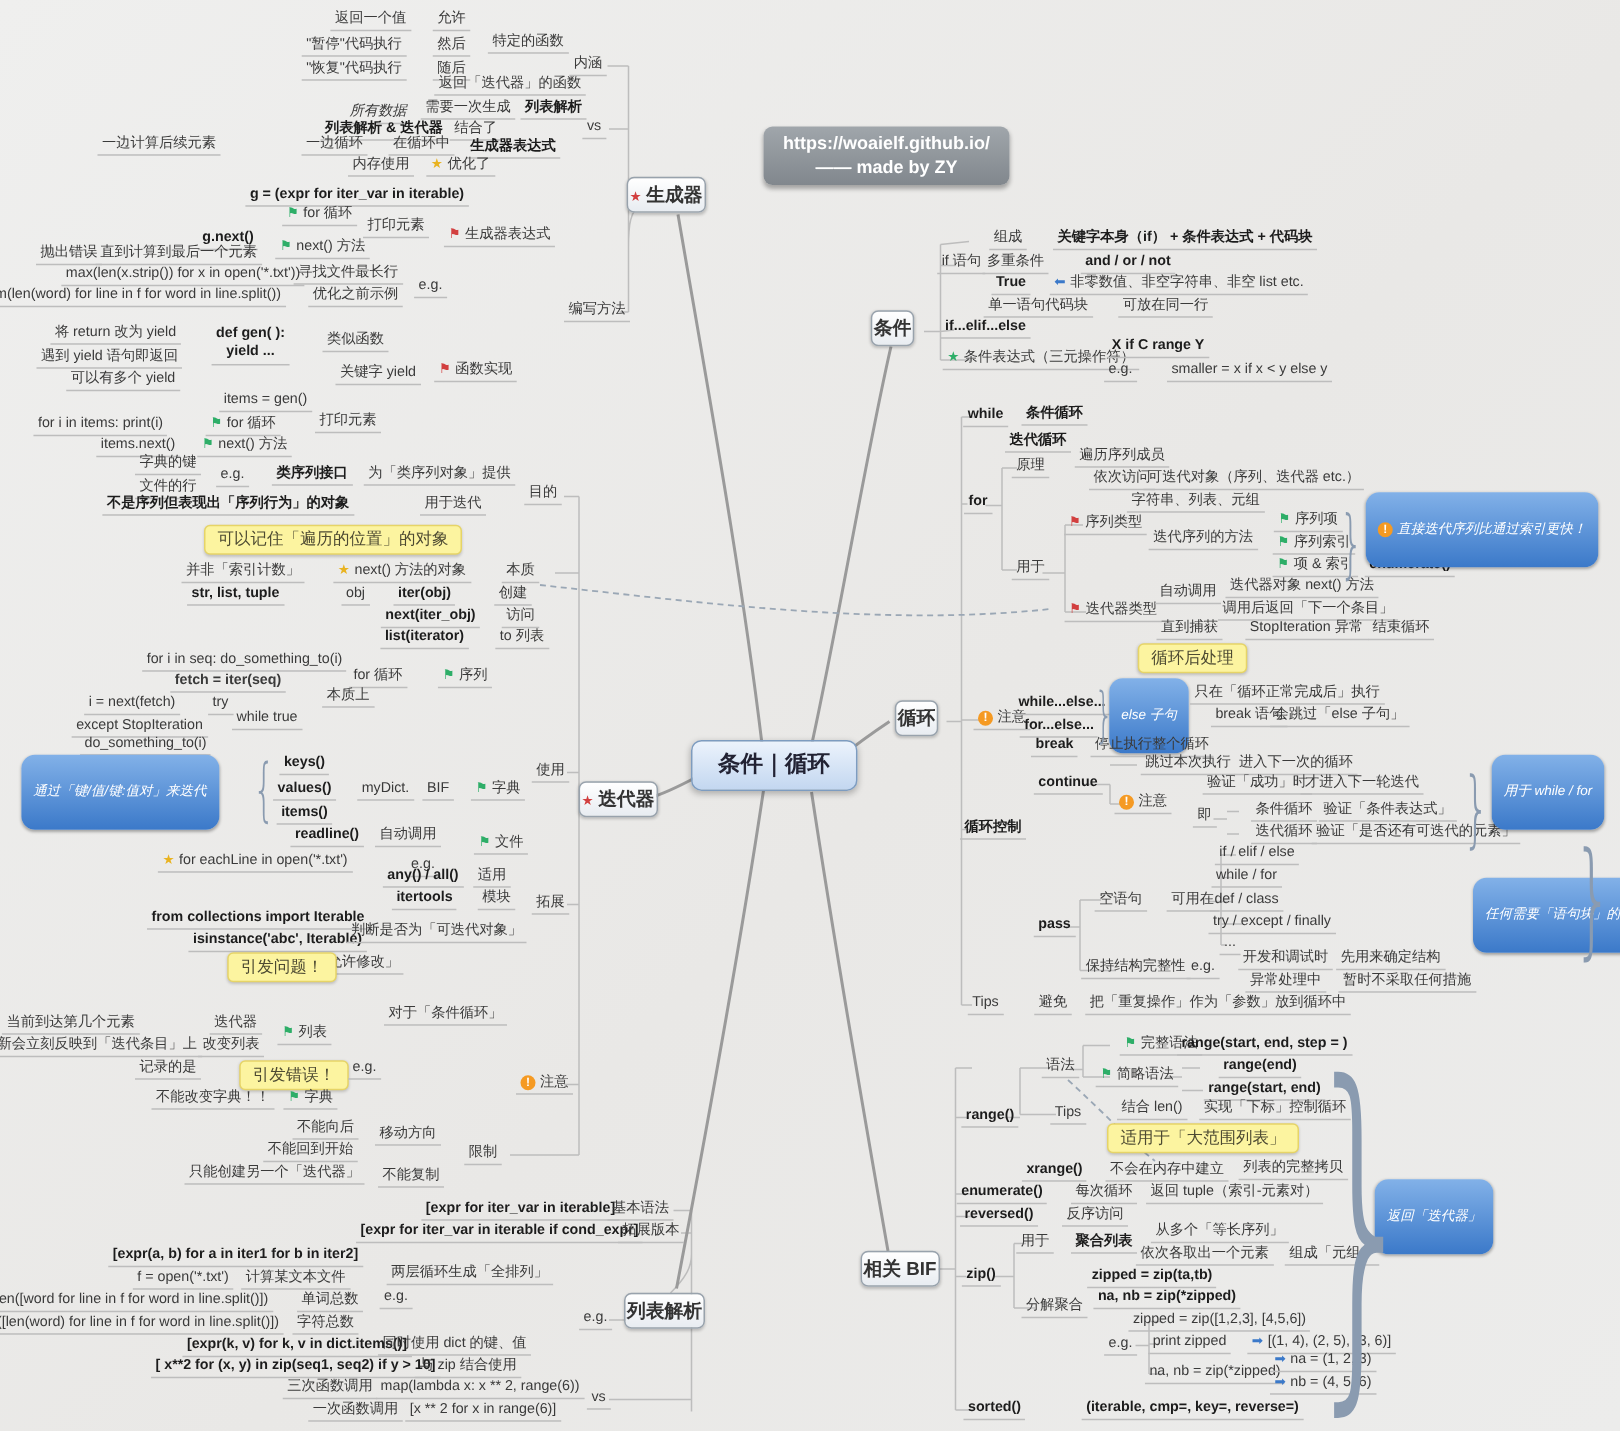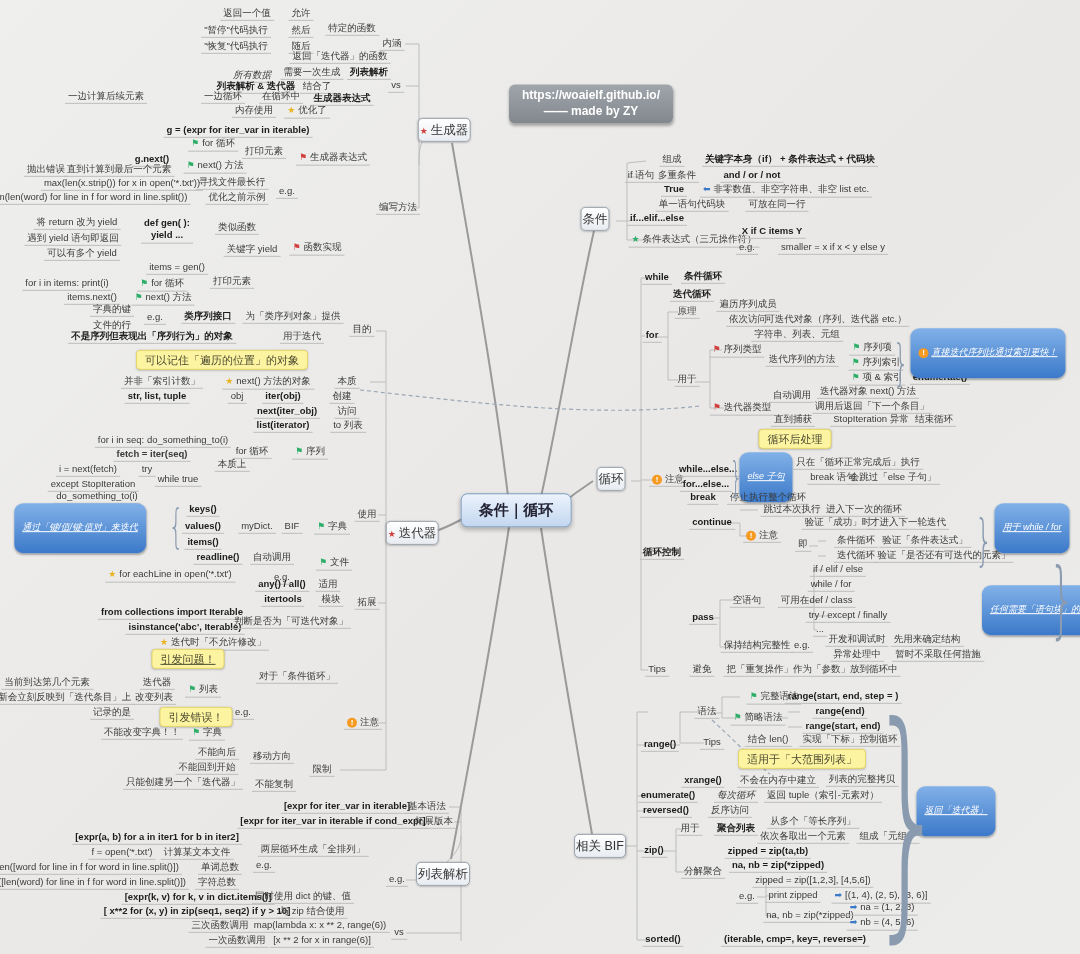--- a/index.html
+++ b/index.html
@@ -6,29 +6,29 @@
   #canvas{position:relative;width:1080px;height:954px;margin:0 auto;
     background:linear-gradient(135deg,#efefee 0%,#e9e8e6 55%,#ececeb 100%);
     overflow:hidden;font-family:"Liberation Sans","DejaVu Sans",sans-serif;}
   #wires{position:absolute;left:0;top:0;width:1080px;height:954px;}
   .node{position:absolute;transform:translate(-50%,-50%);font-size:9.5px;color:#3a3a3a;
     white-space:pre;line-height:1.3;padding:0 3px 1px 3px;text-align:center;
     border-bottom:1px solid #bdbdbd;}
   .s-b{font-weight:bold;color:#1c1c1c;}
   .s-hub{border:1px solid #98a2ac;border-radius:5px;
     background:linear-gradient(#ffffff,#e8ecf1);padding:3px 1px;
-    font-size:12.5px;font-weight:normal;color:#333;box-shadow:0 1px 2px rgba(0,0,0,.2);}
+    font-size:12.5px;font-weight:bold;color:#333;box-shadow:0 1px 2px rgba(0,0,0,.2);}
   .s-central{border:1px solid #7d9cc0;border-radius:7px;
     background:linear-gradient(#ecf3fc,#c3d7f0);padding:6px 17px;
     font-size:15px;font-weight:bold;color:#223;box-shadow:0 2px 4px rgba(0,0,0,.25);}
   .s-yellow{background:#fcf4a0;border:1px solid #e6d467;border-radius:4px;
     padding:2px 8px;font-size:11px;color:#4d4a32;box-shadow:0 1px 2px rgba(0,0,0,.18);}
   .s-badge{background:linear-gradient(#82b1e8,#3b79c9);color:#fff;font-style:italic;
     border-radius:9px;border-bottom:none;padding:19px 8px;font-size:9px;
-    box-shadow:0 1px 2px rgba(0,0,0,.3);text-decoration:underline;}
+    box-shadow:0 1px 2px rgba(0,0,0,.3);}
   .s-wm{background:linear-gradient(#a0a6ab,#81878d);color:#fff;font-weight:bold;
     border-radius:6px;border-bottom:none;padding:4px 13px;font-size:12px;
     text-align:center;box-shadow:0 2px 3px rgba(0,0,0,.3);}
   .s-brace{border:none;color:#8a9bb0;font-family:"DejaVu Sans",sans-serif;
     font-weight:100;line-height:.9;transform:translate(-50%,-50%) scaleX(.5);padding:0;}
   .ic{margin-right:3px;font-size:9px;font-style:normal;}
   .warn-circle{display:inline-block;width:10px;height:10px;border-radius:50%;
     background:#f59a23;color:#fff;font-weight:bold;font-size:8px;line-height:10px;
     text-align:center;margin-right:3px;font-style:normal;}
 </style>
@@ -162,21 +162,21 @@
       <div class="node s-t" style="left: 282px; top: 578px;"><span>e.g.</span></div>
       <div class="node s-b" style="left: 282px; top: 585px;"><span>any() / all()</span></div>
       <div class="node s-t" style="left: 328px; top: 585px;"><span>适用</span></div>
       <div class="node s-b" style="left: 283px; top: 600px;"><span>itertools</span></div>
       <div class="node s-t" style="left: 331px; top: 600px;"><span>模块</span></div>
       <div class="node s-t" style="left: 367px; top: 603px;"><span>拓展</span></div>
       <div class="node s-b" style="left: 172px; top: 613px;"><span>from collections import Iterable</span></div>
       <div class="node s-b" style="left: 185px; top: 628px;"><span>isinstance('abc', Iterable)</span></div>
       <div class="node s-t" style="left: 291px; top: 622px;"><span>判断是否为「可迭代对象」</span></div>
       <div class="node s-t" style="left: 213px; top: 643px;"><span class="ic" style="color: rgb(233, 179, 32);">★</span><span>迭代时「不允许修改」</span></div>
-      <div class="node s-yellow" style="left: 188px; top: 659px; text-decoration: underline;"><span>引发问题！</span></div>
+      <div class="node s-yellow" style="left: 188px; top: 645px;"><span>引发问题！</span></div>
       <div class="node s-t" style="left: 47px; top: 683px;"><span>当前到达第几个元素</span></div>
       <div class="node s-t" style="left: 112px; top: 683px; margin-top: 30px;"><span>记录的是</span></div>
       <div class="node s-t" style="left: 157px; top: 683px;"><span>迭代器</span></div>
       <div class="node s-t" style="left: 203px; top: 690px;"><span class="ic" style="color: rgb(46, 174, 104);">⚑</span><span>列表</span></div>
       <div class="node s-t" style="left: 60px; top: 698px;"><span>更新会立刻反映到「迭代条目」上</span></div>
       <div class="node s-t" style="left: 154px; top: 698px;"><span>改变列表</span></div>
       <div class="node s-t" style="left: 297px; top: 677px;"><span>对于「条件循环」</span></div>
       <div class="node s-yellow" style="left: 196px; top: 717px;"><span>引发错误！</span></div>
       <div class="node s-t" style="left: 243px; top: 713px;"><span>e.g.</span></div>
       <div class="node s-t" style="left: 363px; top: 723px;"><span class="warn-circle">!</span><span>注意</span></div>
@@ -217,21 +217,21 @@
       <div class="node s-b" style="left: 790px; top: 160px;"><span>关键字本身（if） + 条件表达式 + 代码块</span></div>
       <div class="node s-t" style="left: 641px; top: 176px;"><span>if 语句</span></div>
       <div class="node s-t" style="left: 677px; top: 176px;"><span>多重条件</span></div>
       <div class="node s-b" style="left: 752px; top: 176px;"><span>and / or / not</span></div>
       <div class="node s-b" style="left: 674px; top: 190px;"><span>True</span></div>
       <div class="node s-t" style="left: 786px; top: 190px;"><span class="ic" style="color: rgb(59, 121, 201);">⬅</span><span>非零数值、非空字符串、非空 list etc.</span></div>
       <div class="node s-t" style="left: 692px; top: 205px;"><span>单一语句代码块</span></div>
       <div class="node s-t" style="left: 777px; top: 205px;"><span>可放在同一行</span></div>
       <div class="node s-b" style="left: 657px; top: 219px;"><span>if...elif...else</span></div>
       <div class="node s-t" style="left: 694px; top: 240px;"><span class="ic" style="color: rgb(46, 174, 104);">★</span><span>条件表达式（三元操作符）</span></div>
-      <div class="node s-b" style="left: 772px; top: 232px;"><span>X if C items Y</span></div>
+      <div class="node s-b" style="left: 772px; top: 232px;"><span>X if C range Y</span></div>
       <div class="node s-t" style="left: 747px; top: 248px;"><span>e.g.</span></div>
       <div class="node s-t" style="left: 833px; top: 248px;"><span>smaller = x if x &lt; y else y</span></div>
       <div class="node s-hub" style="left: 611px; top: 479px;"><span>循环</span></div>
       <div class="node s-b" style="left: 657px; top: 278px;"><span>while</span></div>
       <div class="node s-b" style="left: 703px; top: 277px;"><span>条件循环</span></div>
       <div class="node s-b" style="left: 692px; top: 295px;"><span>迭代循环</span></div>
       <div class="node s-t" style="left: 687px; top: 312px;"><span>原理</span></div>
       <div class="node s-t" style="left: 748px; top: 305px;"><span>遍历序列成员</span></div>
       <div class="node s-t" style="left: 748px; top: 320px;"><span>依次访问</span></div>
       <div class="node s-t" style="left: 836px; top: 320px;"><span>可迭代对象（序列、迭代器 etc.）</span></div>
@@ -302,21 +302,21 @@
       <div class="node s-b" style="left: 843px; top: 727px;"><span>range(start, end)</span></div>
       <div class="node s-b" style="left: 660px; top: 745px;"><span>range()</span></div>
       <div class="node s-t" style="left: 712px; top: 743px;"><span>Tips</span></div>
       <div class="node s-t" style="left: 768px; top: 740px;"><span>结合 len()</span></div>
       <div class="node s-t" style="left: 850px; top: 740px;"><span>实现「下标」控制循环</span></div>
       <div class="node s-yellow" style="left: 802px; top: 759px;"><span>适用于「大范围列表」</span></div>
       <div class="node s-b" style="left: 703px; top: 781px;"><span>xrange()</span></div>
       <div class="node s-t" style="left: 778px; top: 781px;"><span>不会在内存中建立</span></div>
       <div class="node s-t" style="left: 862px; top: 780px;"><span>列表的完整拷贝</span></div>
       <div class="node s-b" style="left: 668px; top: 796px;"><span>enumerate()</span></div>
-      <div class="node s-t" style="left: 736px; top: 796px; font-style: italic;"><span>每次循环</span></div>
+      <div class="node s-t" style="left: 736px; top: 796px;"><span>每次循环</span></div>
       <div class="node s-t" style="left: 823px; top: 796px;"><span>返回 tuple（索引-元素对）</span></div>
       <div class="node s-b" style="left: 666px; top: 811px;"><span>reversed()</span></div>
       <div class="node s-t" style="left: 730px; top: 811px;"><span>反序访问</span></div>
       <div class="node s-badge" style="left: 956px; top: 811px;"><span>返回「迭代器」</span></div>
       <div class="node s-t" style="left: 690px; top: 829px;"><span>用于</span></div>
       <div class="node s-b" style="left: 736px; top: 829px;"><span>聚合列表</span></div>
       <div class="node s-t" style="left: 813px; top: 822px;"><span>从多个「等长序列」</span></div>
       <div class="node s-t" style="left: 803px; top: 837px;"><span>依次各取出一个元素</span></div>
       <div class="node s-t" style="left: 888px; top: 837px;"><span>组成「元组」</span></div>
       <div class="node s-b" style="left: 654px; top: 851px;"><span>zip()</span></div>

